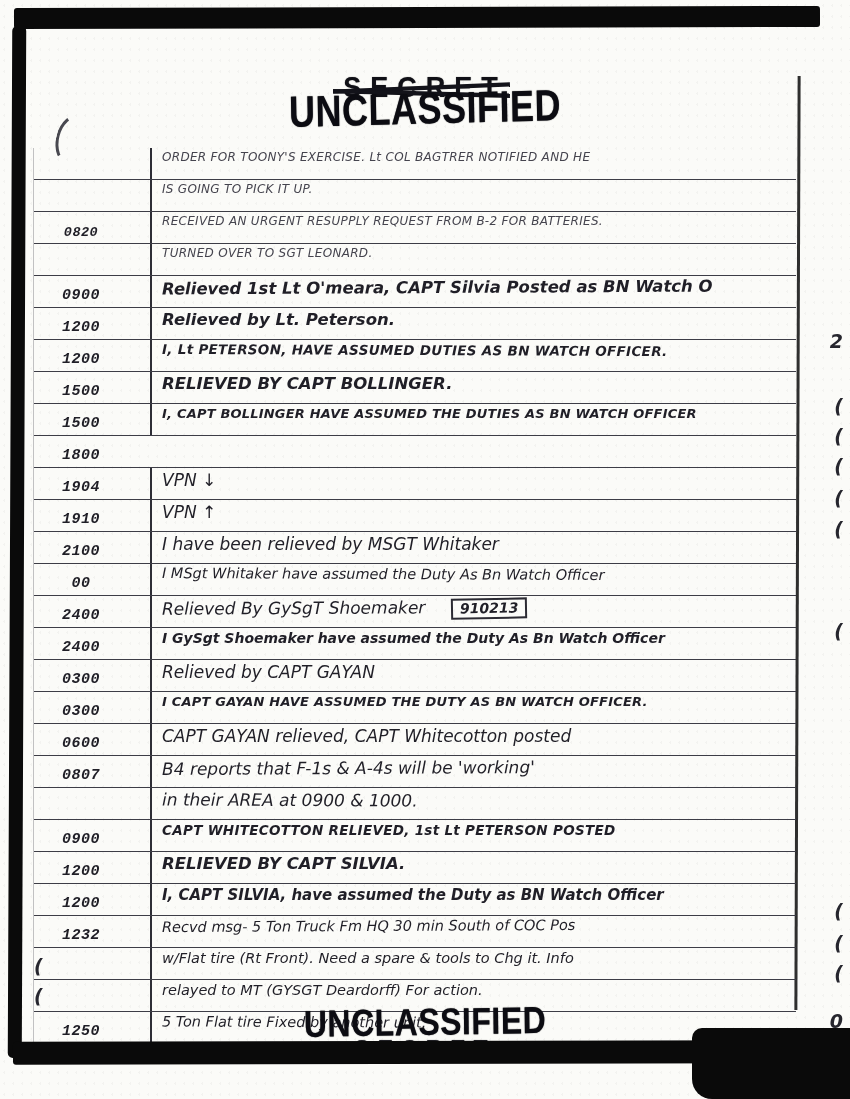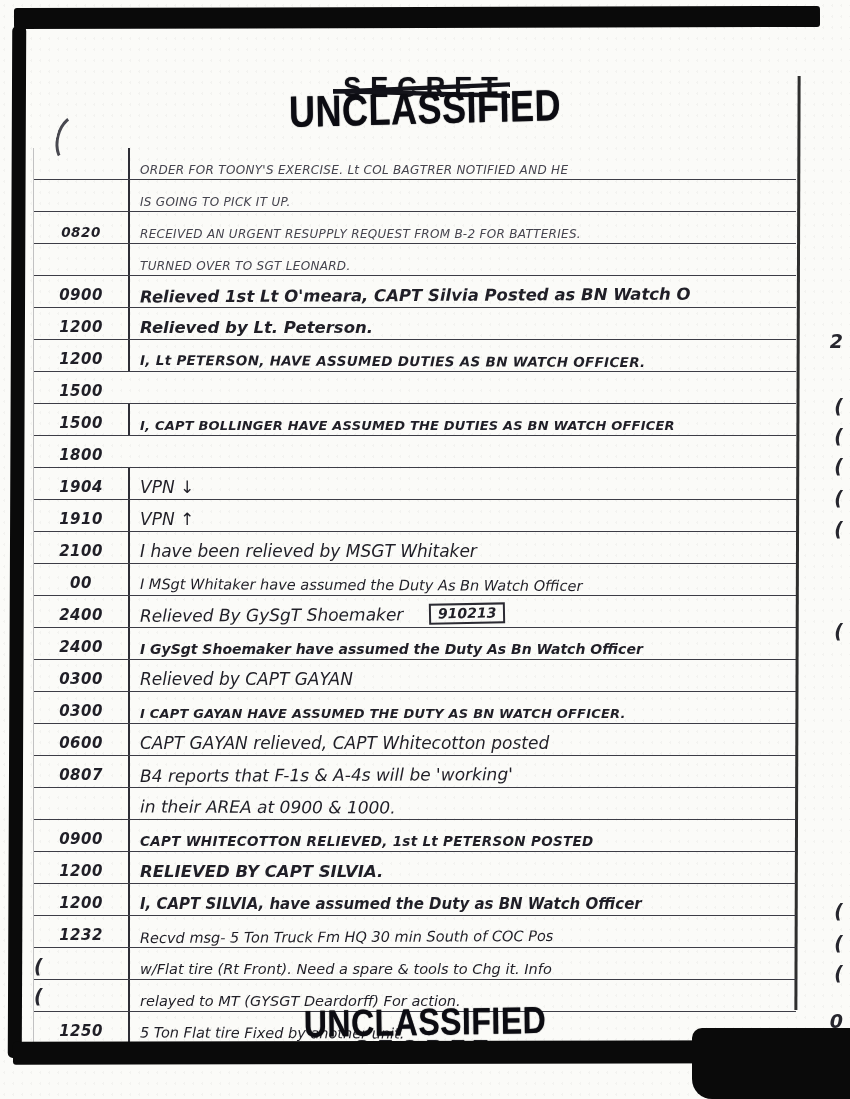--- a/index.html
+++ b/index.html
@@ -50,25 +50,26 @@
   
   .log-table{
     position:absolute;left:33px;top:148px;width:762px;z-index:1;
     border-left:1px solid rgba(60,60,70,.30);
   }
   .row{display:flex;min-height:31px;border-bottom:1.4px solid var(--rule,#3d3d46);}
   .time{
     flex:0 0 94px;display:flex;align-items:flex-end;justify-content:center;
     padding-bottom:3px;font-style:italic;font-weight:700;font-size:15px;
     letter-spacing:.5px;
+    font-family:Liberation Mono, monospace;
   }
   .entry{
     flex:1;border-left:2.5px solid #2e2e36;
-    display:flex;align-items:flex-end;gap:26px;
-    padding:2px 4px 2px 10px;white-space:nowrap;overflow:hidden;
+    display:flex;align-items:flex-start;gap:26px;
+    padding:2px 4px 2px 10px;white-space:nowrap;overflow:hidden;margin-left:22px;
   }
   .entry-text{font-style:italic;}
   .row.sm .entry-text{font-size:12px;letter-spacing:.3px;color:#45444e;font-weight:500;}
   .row.sm .time{font-size:13.5px;}
   .row.smb .entry-text{font-size:13px;font-weight:700;letter-spacing:.2px;}
   .row.md .entry-text{font-size:13.5px;letter-spacing:.3px;font-weight:600;}
   .row.mdb .entry-text{font-size:15px;font-weight:700;}
   .row.lg .entry-text{font-size:16.5px;font-weight:600;}
   .row.script .entry-text{font-size:17px;font-weight:500;}
   .row.script-sm .entry-text{font-size:14.5px;font-weight:500;}
@@ -148,20 +149,24 @@
   </div>
       <div class="row md">
     <div class="time">1200</div>
     <div class="entry">
       <span class="entry-text">I, Lt PETERSON, HAVE ASSUMED DUTIES AS BN WATCH OFFICER.</span>
 
     </div>
   </div>
       <div class="row lg">
     <div class="time">1500</div>
+    <div class="entry">
+      <span class="entry-text">RELIEVED BY CAPT BOLLINGER.</span>
+
+    </div>
   </div>
       <div class="row smb">
     <div class="time">1500</div>
     <div class="entry">
       <span class="entry-text">I, CAPT BOLLINGER HAVE ASSUMED THE DUTIES AS BN WATCH OFFICER</span>
 
     </div>
   </div>
       <div class="row mdb">
     <div class="time">1800</div>

